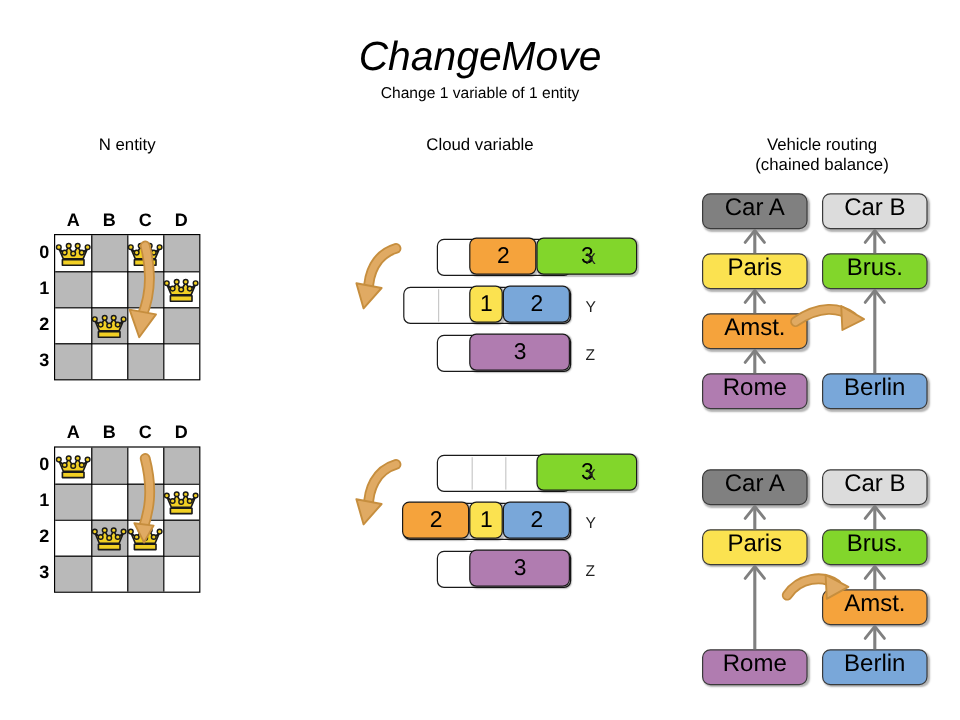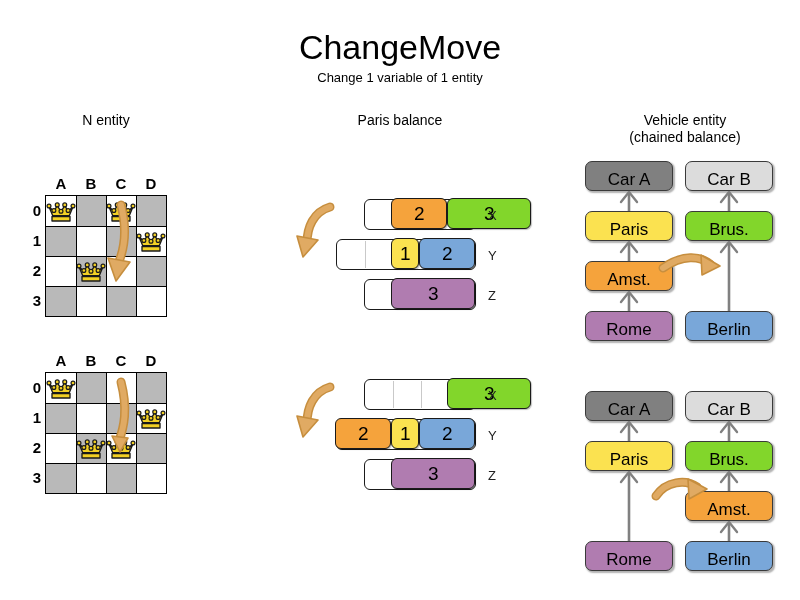--- a/index.html
+++ b/index.html
@@ -9,21 +9,21 @@
     font-family:"Liberation Sans", sans-serif;
     color:#000;
     overflow:hidden;
     position:relative;
   }
   .abs{position:absolute;}
 
   
   #title{
     left:0;top:28px;width:800px;text-align:center;
-    font-size:34px;font-weight:400;letter-spacing:0px;
+    font-size:34px;font-weight:400;letter-spacing:0px;font-style:italic;
   }
   #subtitle{
     left:0;top:70px;width:800px;text-align:center;
     font-size:13px;font-weight:400;
   }
   .section-title{
     text-align:center;font-size:14px;line-height:17px;
   }
 
   
@@ -61,38 +61,38 @@
     display:flex;align-items:center;justify-content:center;
     font-size:19px;color:#000;
     box-shadow:1px 1px 1px rgba(0,0,0,.25);
   }
   .barlabel{position:absolute;font-size:13px;color:#222;}
 
   
   .vnode{
     position:absolute;box-sizing:border-box;
     border:1.6px solid #3a3a3a;border-radius:7px;
-    display:flex;align-items:flex-end;justify-content:center;
-    font-size:17px;color:#000;
+    display:flex;align-items:flex-start;justify-content:center;
+    font-size:20px;color:#000;
     box-shadow:1.5px 1.5px 1.5px rgba(0,0,0,.3);
   }
 
   svg.overlay{position:absolute;left:0;top:0;width:800px;height:600px;pointer-events:none;}
 </style>
 </head>
 <body>
 
 <div class="abs" id="title">ChangeMove</div>
 <div class="abs" id="subtitle">Change 1 variable of 1 entity</div>
 
 <div class="abs section-title" style="left:16px;top:112px;width:180px;">N entity</div>
 
-<div class="abs section-title" style="left:305px;top:112px;width:190px;">Paris balance</div>
-
-<div class="abs section-title" style="left:595px;top:112px;width:180px;">Vehicle entity</div>
+<div class="abs section-title" style="left:305px;top:112px;width:190px;">Cloud variable</div>
+
+<div class="abs section-title" style="left:595px;top:112px;width:180px;">Vehicle routing</div>
 <div class="abs section-title" style="left:595px;top:129px;width:180px;">(chained balance)</div>
 
 <div class="chess" id="chess-before" style="left:46px;top:196px;">
     <div class="collab" style="left: 0px;">A</div>
     <div class="collab" style="left: 30px;">B</div>
     <div class="collab" style="left: 60px;">C</div>
     <div class="collab" style="left: 90px;">D</div>
     <div class="rowlab" style="top: 6px;">0</div>
     <div class="rowlab" style="top: 36px;">1</div>
     <div class="rowlab" style="top: 66px;">2</div>

